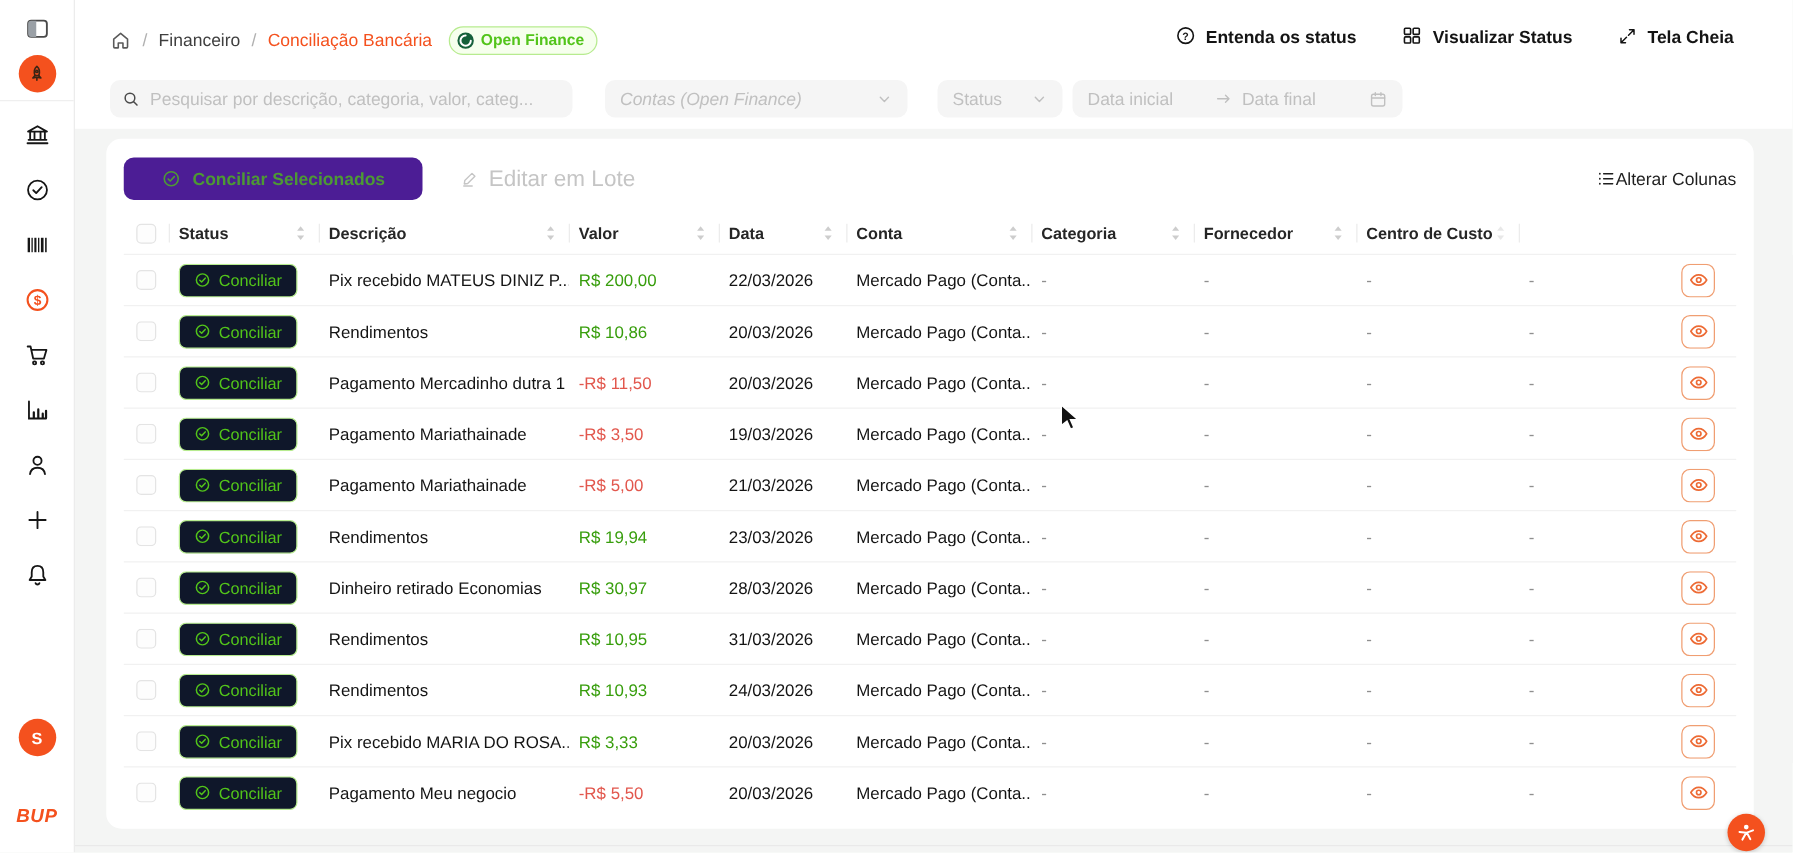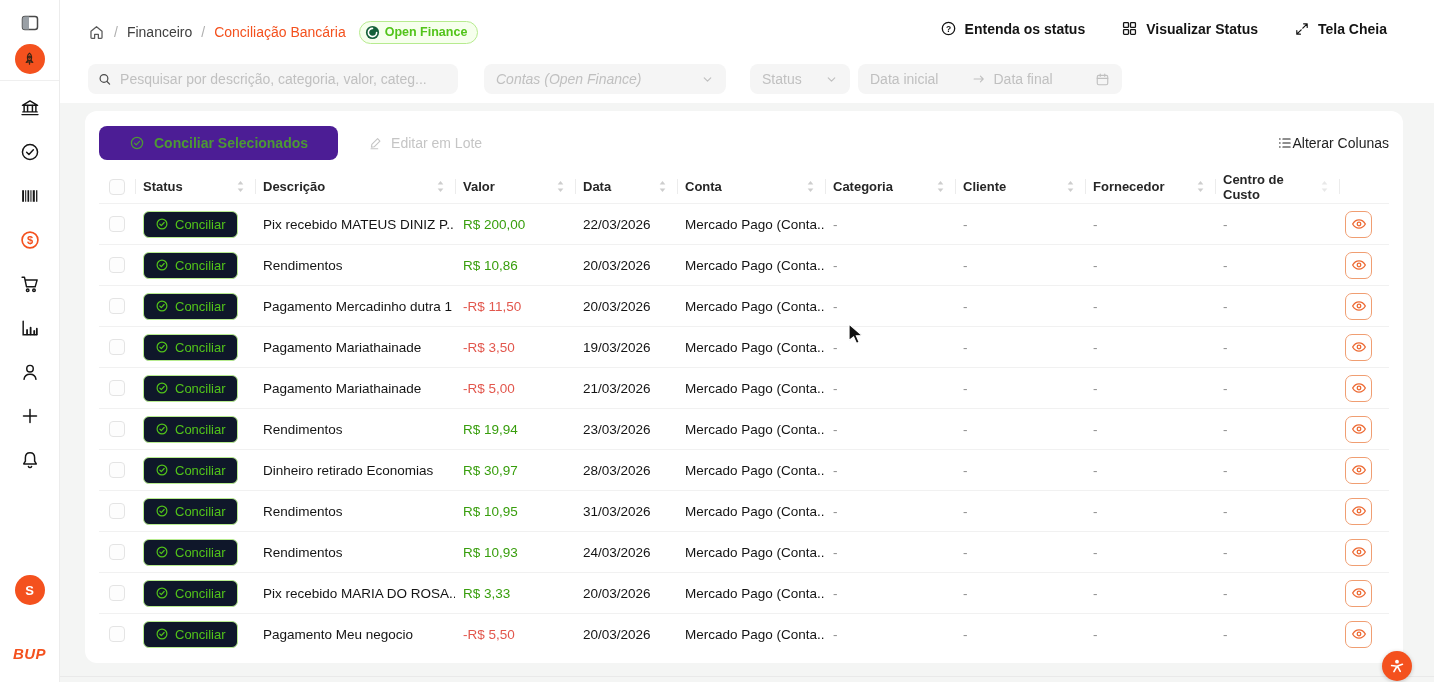--- a/index.html
+++ b/index.html
@@ -40,21 +40,21 @@
   .status-box { left:690px; width:100px; }
   .dates-box { left:798px; width:264px; padding:0 12px; gap:8px; cursor:pointer; }
   .dates-box .dseg { flex:1; }
 
   
   .content { position:absolute; left:60px; top:103px; width:1374px; height:579px; background:#f4f5f4; }
   .card { position:absolute; left:25px; top:8px; width:1318px; height:552px; background:#fff; border-radius:12px; }
 
   .card-toolbar { position:absolute; left:14px; right:14px; top:15px; height:34px; display:flex; align-items:center; }
   .btn-conciliar-sel { display:flex; align-items:center; gap:9px; height:34px; padding:0 30px; background:#4c1d95; border:none; border-radius:8px; color:#4d9934; font-size:14px; font-weight:600; font-family:inherit; cursor:pointer; }
-  .btn-editar { display:flex; align-items:center; gap:8px; margin-left:30px; background:none; border:none; color:#c5c5c5; font-size:14px; font-family:inherit; cursor:default; }
+  .btn-editar { display:flex; align-items:center; gap:8px; margin-left:30px; background:none; border:none; color:#c5c5c5; font-size:18px; font-family:inherit; cursor:default; }
   .btn-alterar { display:flex; align-items:center; gap:0; margin-left:auto; background:none; border:none; color:#1f1f1f; font-size:14px; font-weight:500; font-family:inherit; cursor:pointer; }
 
   .grid-row { display:grid; grid-template-columns:36px 120px 200px 120px 102px 148px 130px 130px 130px 124px 1fr; align-items:center; }
   .table-wrap { position:absolute; left:14px; right:14px; top:59px; }
   .thead { height:33px; }
   .hcell { position:relative; height:33px; display:flex; align-items:center; justify-content:space-between; padding:0 10px 0 8px; font-size:13px; font-weight:700; color:#262626; cursor:pointer; }
   .hcell::before { content:""; position:absolute; left:0; top:9px; height:15px; width:1px; background:#ececec; }
   .hcell-check { display:flex; align-items:center; justify-content:center; height:33px; }
   .sort-ic { width:9px; height:13px; fill:#cdcdcd; flex:none; }
   .sort-faint .sort-ic { opacity:.45; }
@@ -310,27 +310,20 @@
             </svg>
           </div>
           <div class="hcell">
             <span>Categoria</span>
             <svg class="sort-ic" viewBox="0 0 10 16">
               <path d="M5 1.2l3.5 4.4H1.5z"></path>
               <path d="M5 14.8l3.5-4.4H1.5z"></path>
             </svg>
           </div>
           <div class="hcell">
-            <span>Cliente</span>
-            <svg class="sort-ic" viewBox="0 0 10 16">
-              <path d="M5 1.2l3.5 4.4H1.5z"></path>
-              <path d="M5 14.8l3.5-4.4H1.5z"></path>
-            </svg>
-          </div>
-          <div class="hcell">
             <span>Fornecedor</span>
             <svg class="sort-ic" viewBox="0 0 10 16">
               <path d="M5 1.2l3.5 4.4H1.5z"></path>
               <path d="M5 14.8l3.5-4.4H1.5z"></path>
             </svg>
           </div>
           <div class="hcell sort-faint">
             <span>Centro de Custo</span>
             <svg class="sort-ic" viewBox="0 0 10 16">
               <path d="M5 1.2l3.5 4.4H1.5z"></path>

